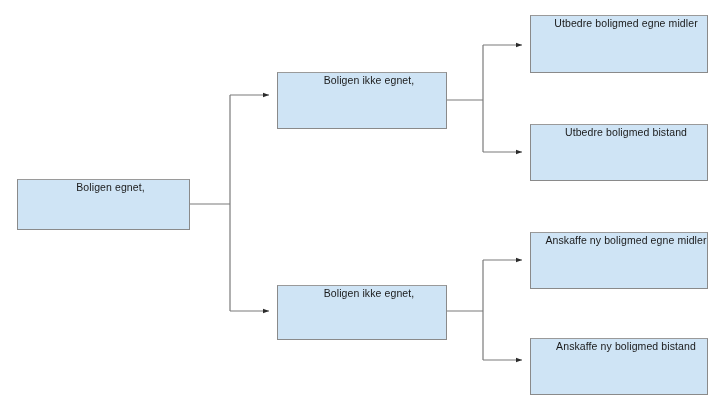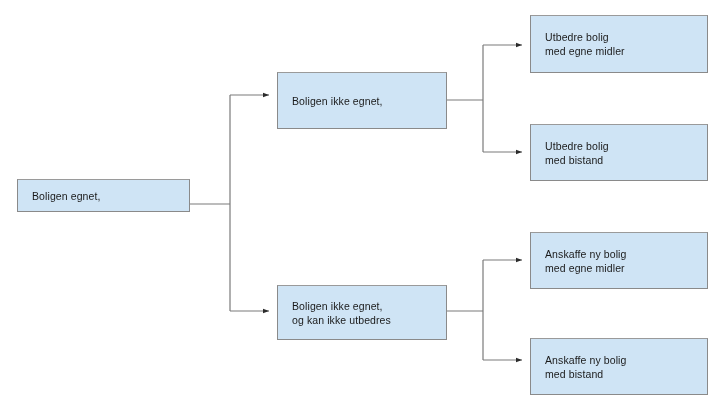--- a/index.html
+++ b/index.html
@@ -22,34 +22,34 @@
     width: 719px;
     height: 408px;
   }
   .node {
     position: absolute;
     box-sizing: border-box;
     background: #cfe4f5;
     border: 1px solid #8a8a8a;
     border-top-color: #9a9a9a;
     display: flex;
-    flex-direction: column;
+    flex-direction: row;
     justify-content: center;
     padding-left: 14px;
     z-index: 2;
   }
   .node-line {
     font-size: 10.5px;
     line-height: 14px;
     color: #1a1a1a;
     white-space: nowrap;
     letter-spacing: 0.1px;
   }
   
-  #node-root        { left: 17px;  top: 179px; width: 173px; height: 33px; gap: 22px; }
+  #node-root        { left: 17px;  top: 179px; width: 173px; height: 51px; gap: 22px; }
   #node-upgradable  { left: 277px; top: 72px;  width: 170px; height: 57px; }
   #node-not-upgradable { left: 277px; top: 285px; width: 170px; height: 55px; }
   #node-upgrade-own { left: 530px; top: 15px;  width: 178px; height: 58px; }
   #node-upgrade-aid { left: 530px; top: 124px; width: 178px; height: 57px; }
   #node-acquire-own { left: 530px; top: 232px; width: 178px; height: 57px; }
   #node-acquire-aid { left: 530px; top: 338px; width: 178px; height: 57px; }
 </style>
 </head>
 <body>
 
@@ -105,21 +105,20 @@
   <div class="node" id="node-root">
     <span class="node-line">Boligen egnet,</span>
   </div>
 
   <div class="node" id="node-upgradable">
     <span class="node-line">Boligen ikke egnet,</span>
   </div>
 
   <div class="node" id="node-not-upgradable">
     <span class="node-line">Boligen ikke egnet,</span>
-    <span class="node-line">og kan ikke utbedres</span>
   </div>
 
   <div class="node" id="node-upgrade-own">
     <span class="node-line">Utbedre bolig</span>
     <span class="node-line">med egne midler</span>
   </div>
 
   <div class="node" id="node-upgrade-aid">
     <span class="node-line">Utbedre bolig</span>
     <span class="node-line">med bistand</span>

